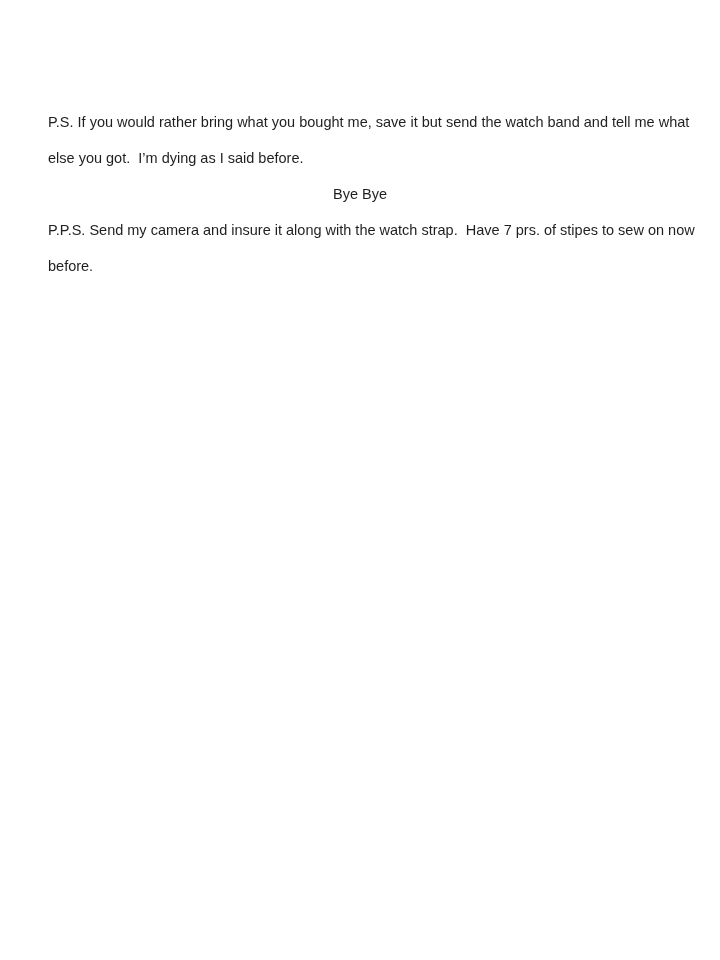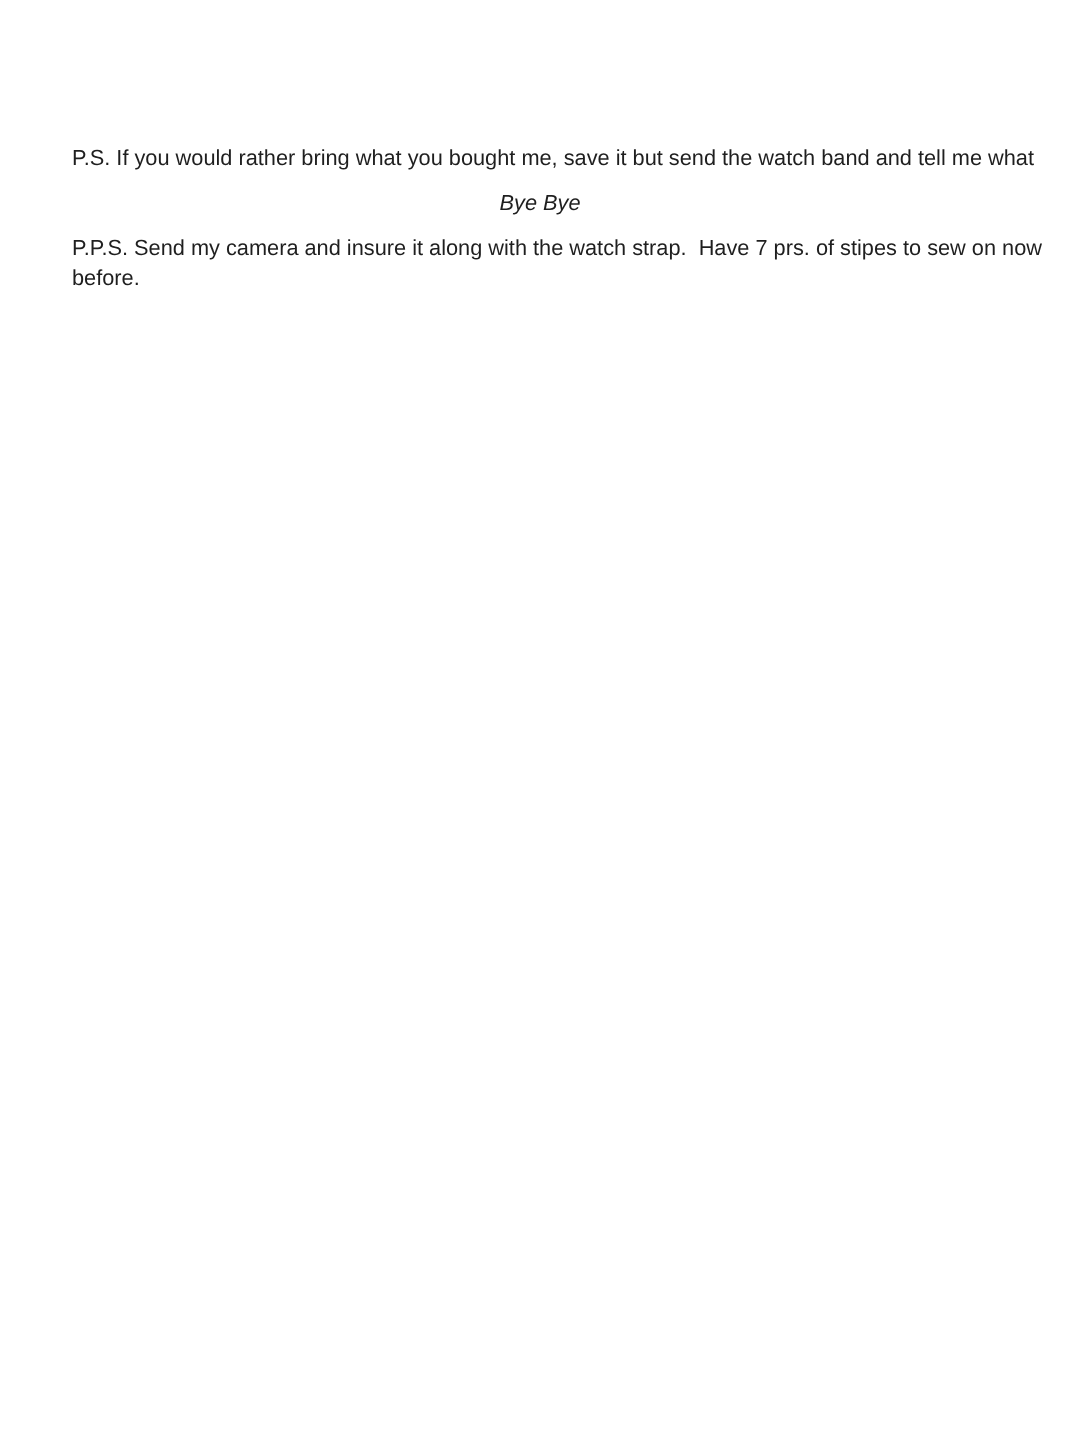--- a/index.html
+++ b/index.html
@@ -22,34 +22,35 @@
     left: 48px;
     right: 48px;
   }
   .para {
     margin: 0 0 10px 0;
     font-size: 14.5px;
     line-height: 20px;
   }
   .para .line {
     white-space: pre;      
+    margin-top: 16px;
   }
   .para.center {
     text-align: center;
-    font-style: italic;
   }
 </style>
 </head>
 <body>
 
 <div class="page">
   <div class="content">
 
     <div class="para">
       <div class="line">P.S. If you would rather bring what you bought me, save it but send the watch band and tell me what</div>
+      <div class="line">else you got.  I’m dying as I said before.</div>
     </div>
 
     <div class="para center">
       <div class="line">Bye Bye</div>
     </div>
 
     <div class="para">
       <div class="line">P.P.S. Send my camera and insure it along with the watch strap.  Have 7 prs. of stipes to sew on now</div>
       <div class="line">before.</div>
     </div>

